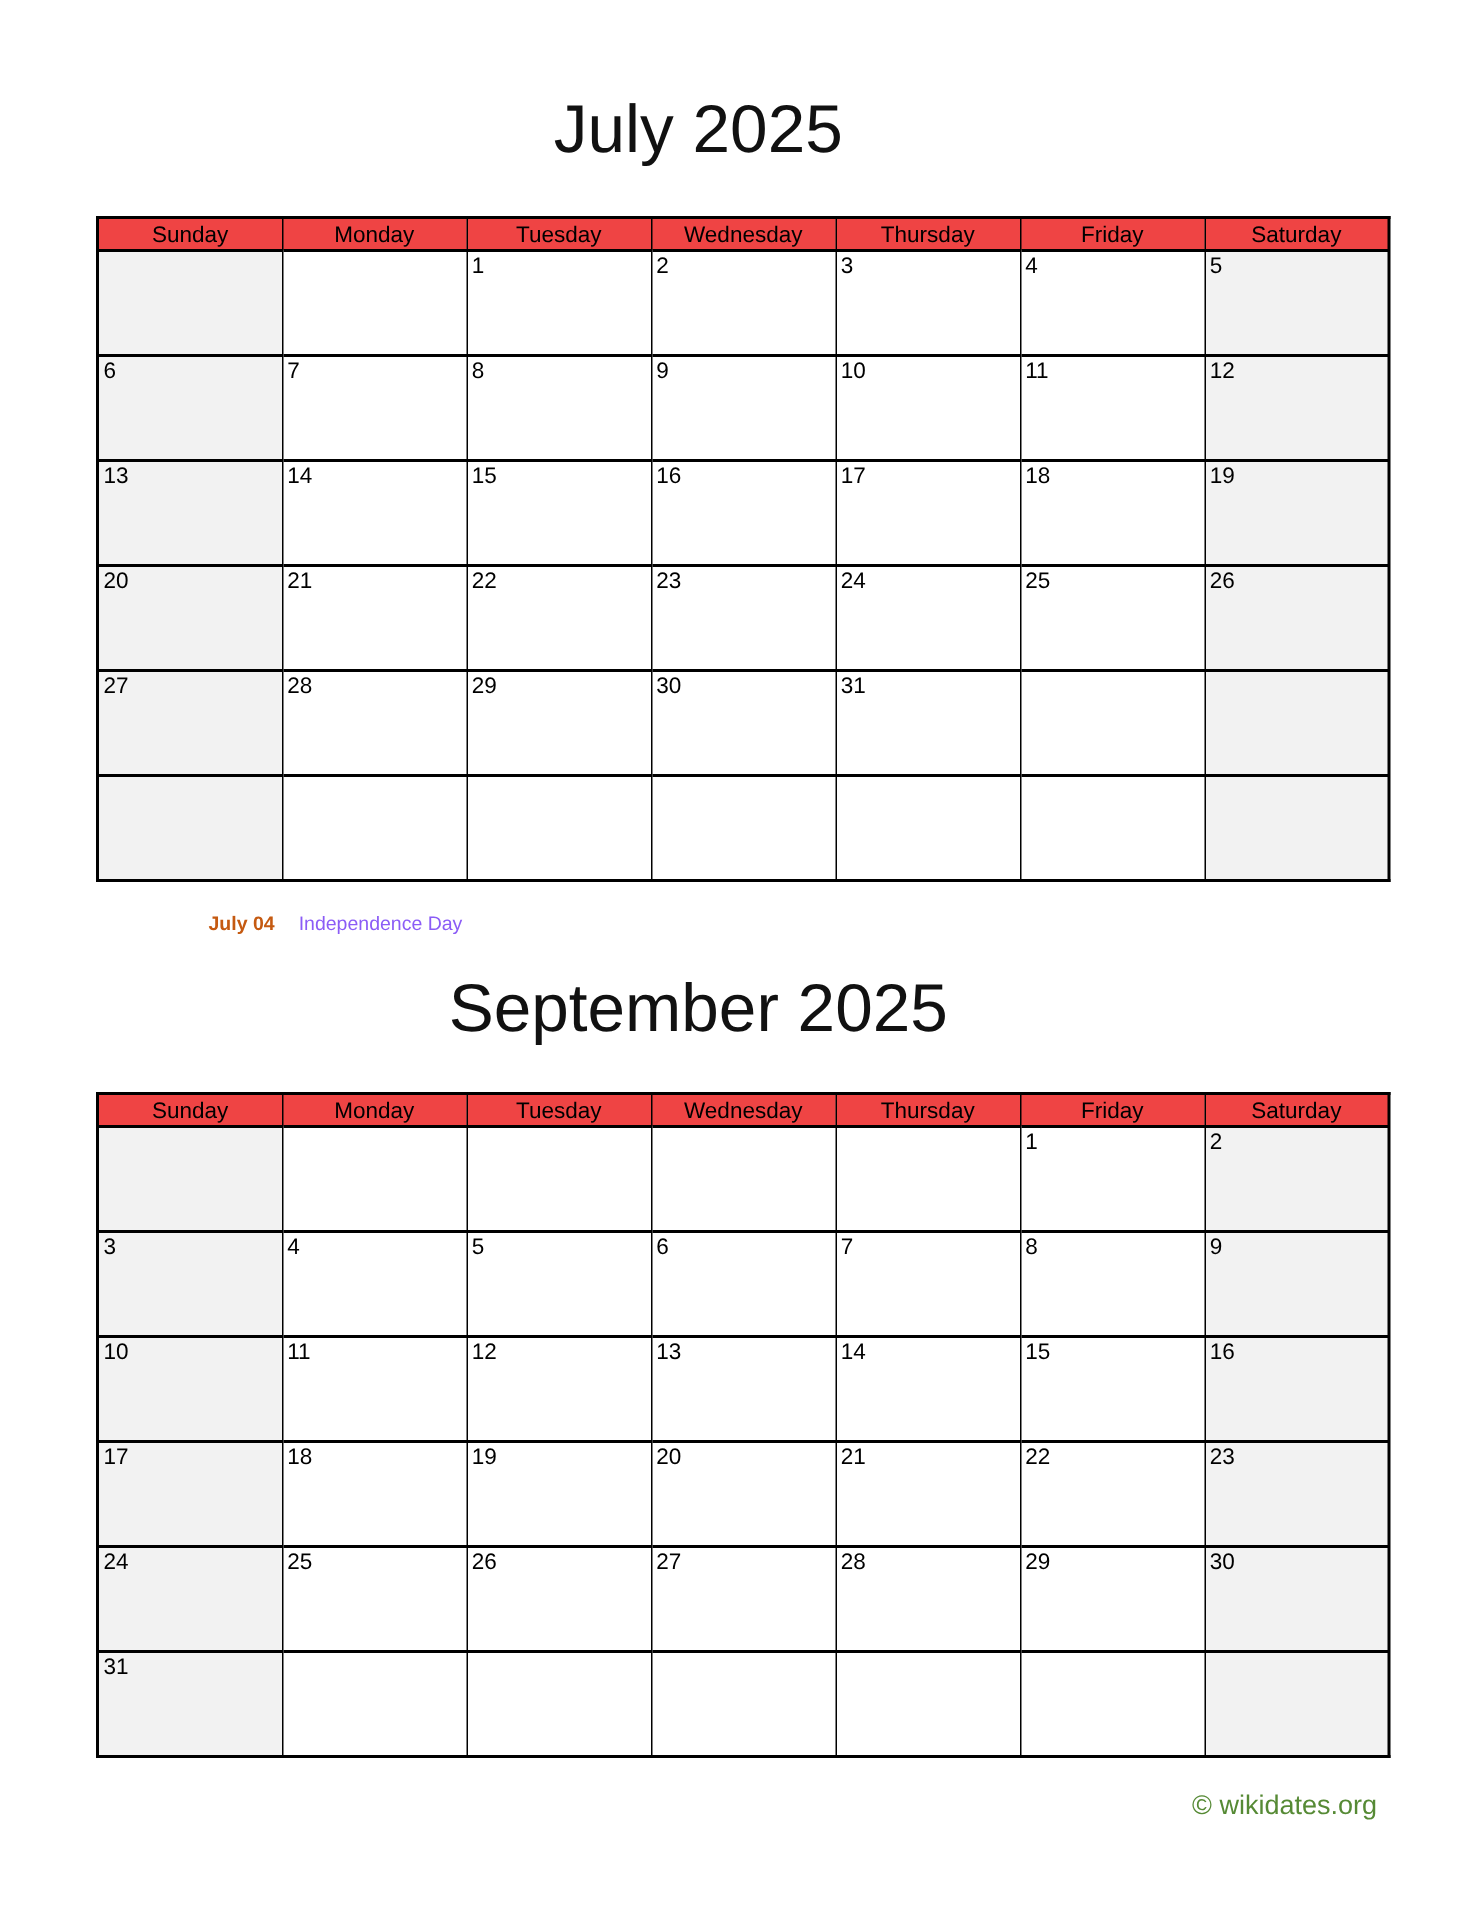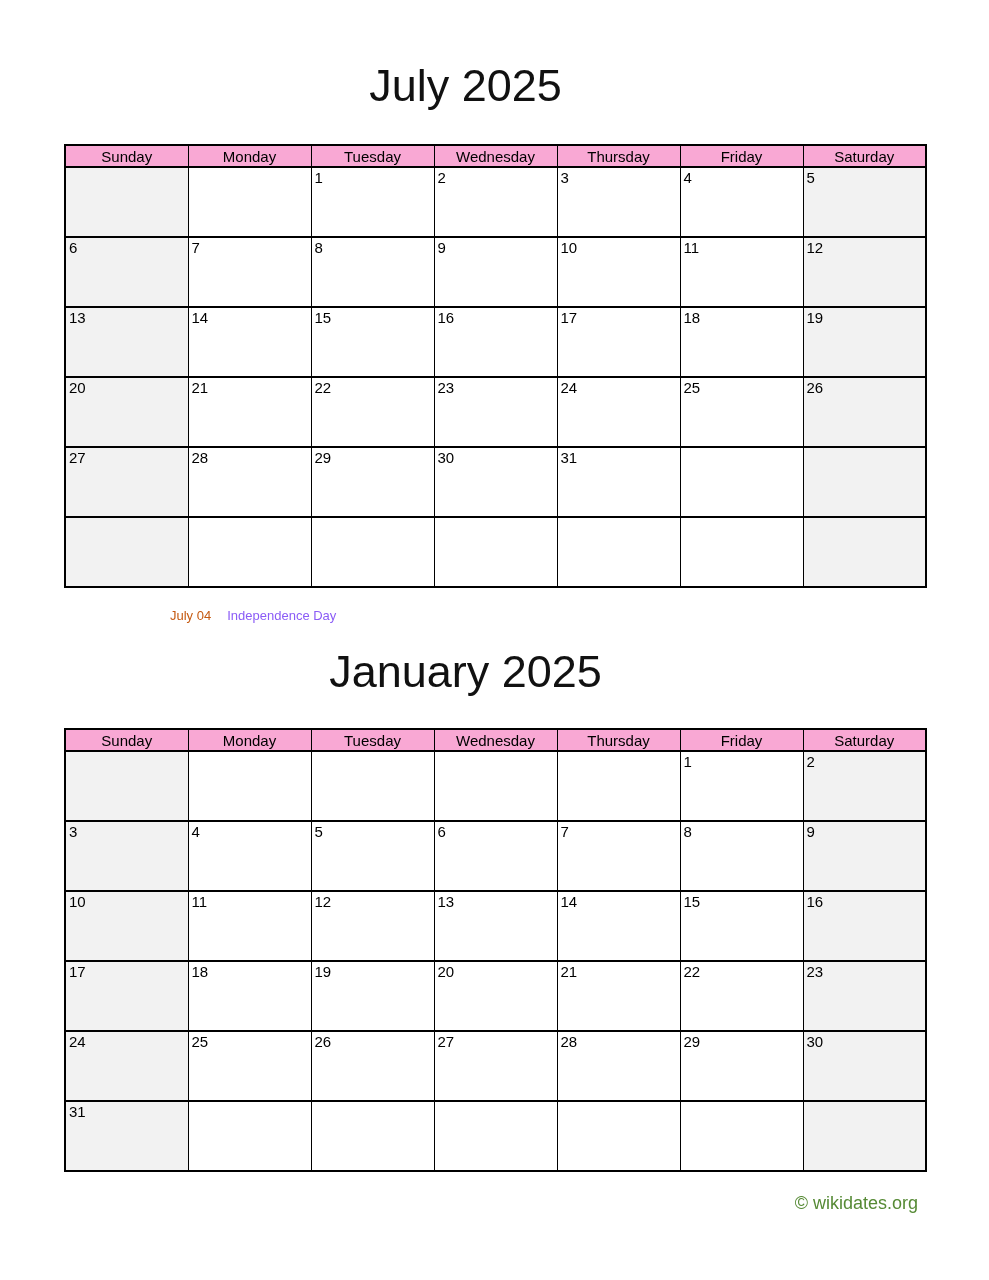--- a/index.html
+++ b/index.html
@@ -15,33 +15,33 @@
   #july-title { top:60px; }
   #august-title { top:646px; }
   .cal {
     position:absolute; left:64px; width:863px;
     border-collapse:collapse; table-layout:fixed;
     border:2px solid #000;
   }
   #july-table { top:144px; }
   #august-table { top:728px; }
   .cal th {
-    background:#f9a8d4; border:1px solid #000; border-bottom:2px solid #000;
+    background:#ef4444; border:1px solid #000; border-bottom:2px solid #000;
     height:20px; padding:0; font-size:15px; font-weight:400; text-align:center;
   }
   .cal td {
     border:1px solid #000; border-top-width:2px;
     height:67px; padding:1px 0 0 3px; vertical-align:top; text-align:left;
     font-size:15px; background:#ffffff;
   }
   .cal td:first-child, .cal td:last-child { background:#f2f2f2; }
   .note-line {
     position:absolute; top:608px; left:139px; font-size:13px; line-height:16px;
   }
-  .note-date { color:#c55a11; font-weight:400; margin-right:16px;margin-left:31px; }
+  .note-date { color:#c55a11; font-weight:700; margin-right:16px; }
   .note-event { color:#8b5cf6; font-weight:400; }
   .footer {
     position:absolute; top:1193px; right:71px;
     font-size:18px; color:#568a35;
   }
 </style>
 </head>
 <body>
 
 <div id="july-title" class="month-title">July 2025</div>
@@ -113,21 +113,21 @@
       <td></td>
       <td></td>
     </tr>
   </tbody>
 </table>
 
 <div class="note-line">
   <span class="note-date">July 04</span><span class="note-event">Independence Day</span>
 </div>
 
-<div id="august-title" class="month-title">January 2025</div>
+<div id="august-title" class="month-title">September 2025</div>
 
 <table id="august-table" class="cal">
   <thead>
     <tr>
       <th>Sunday</th>
       <th>Monday</th>
       <th>Tuesday</th>
       <th>Wednesday</th>
       <th>Thursday</th>
       <th>Friday</th>

